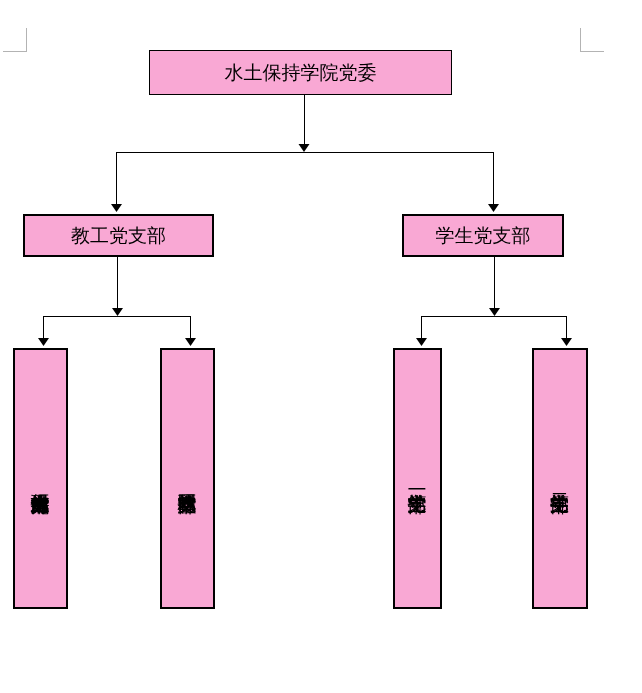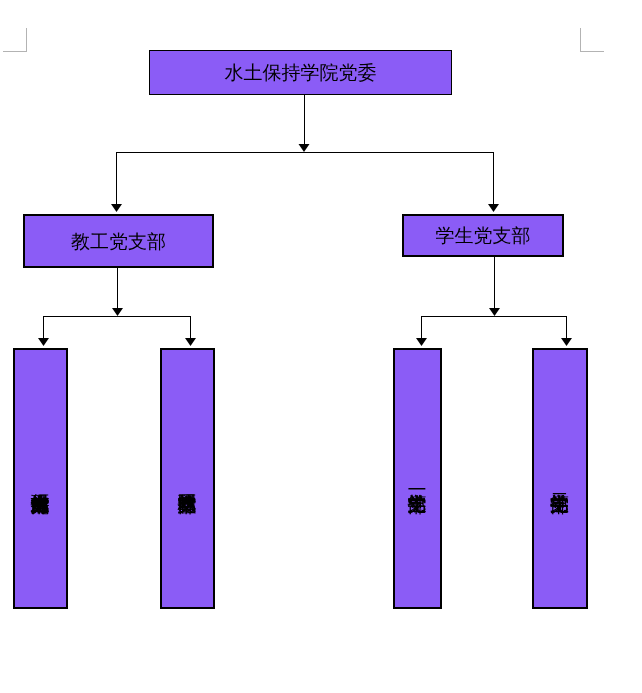--- a/index.html
+++ b/index.html
@@ -20,35 +20,35 @@
     position: absolute;
     left: 0;
     top: 0;
     width: 642px;
     height: 693px;
   }
   .node {
     position: absolute;
     box-sizing: border-box;
     border: 2px solid #000000;
-    background: #8b5cf6;
+    background: #f9a8d4;
     display: flex;
     align-items: center;
     justify-content: center;
     font-size: 19px;
     line-height: 1;
     color: #000000;
     text-align: center;
   }
   .node-root {
     left: 149px; top: 50px;
     width: 303px; height: 45px;
     border-width: 1.5px;
   }
-  .node-branch-left  { left: 23px;  top: 214px; width: 191px; height: 54px; }
+  .node-branch-left  { left: 23px;  top: 214px; width: 191px; height: 43px; }
   .node-branch-right { left: 402px; top: 214px; width: 162px; height: 43px; }
   .node-vert { top: 348px; height: 261px; }
   .node-vert .vtext {
     writing-mode: vertical-rl;
     line-height: 1;
     letter-spacing: 0;
   }
   .node-leaf-1 { left: 13px;  width: 55px; }
   .node-leaf-2 { left: 160px; width: 55px; }
   .node-leaf-3 { left: 393px; width: 49px; }

